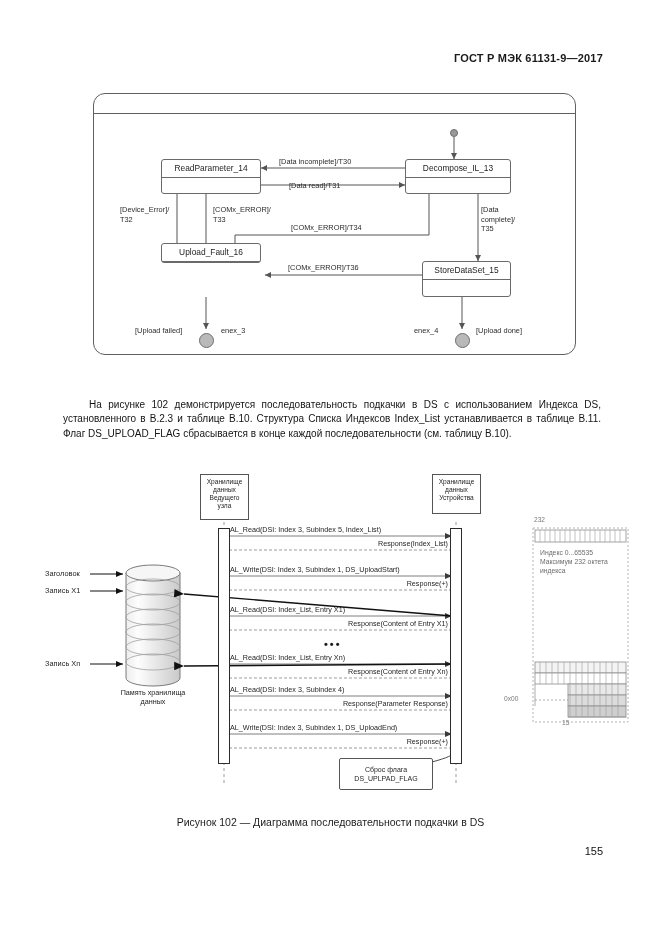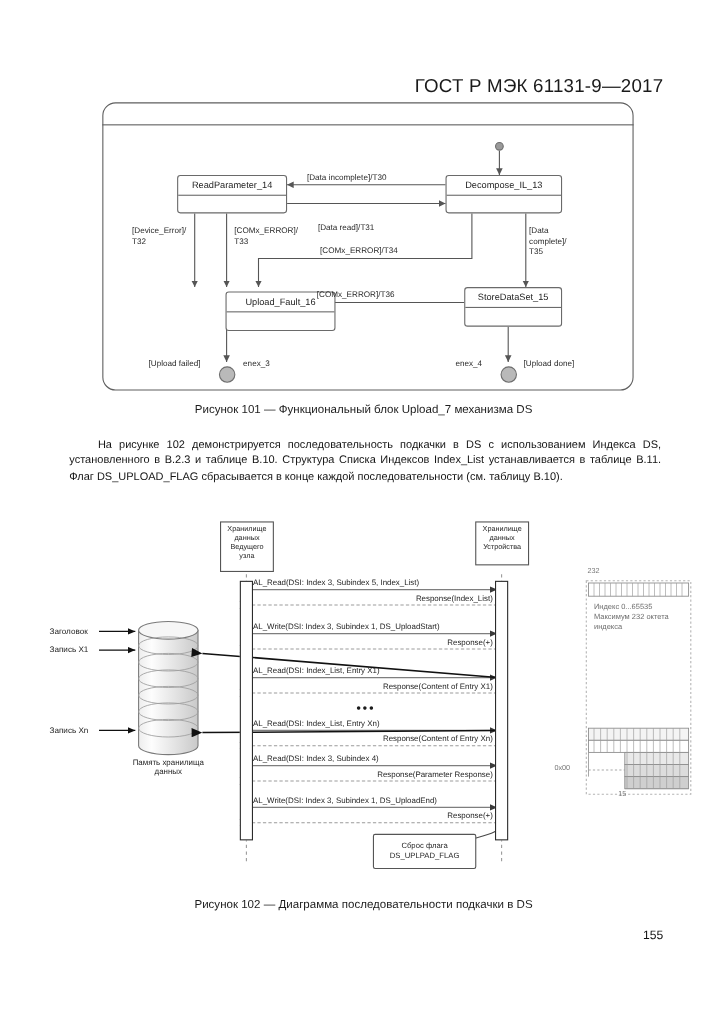--- a/index.html
+++ b/index.html
@@ -18,24 +18,24 @@
   .page {
     position: absolute;
     inset: 0;
     width: 661px;
     height: 935px;
   }
 
   
   .doc-header {
     position: absolute;
-    top: 69px;
+    top: 52px;
     right: 58px;
-    font-size: 17px;
-    font-weight: normal;
+    font-size: 11px;
+    font-weight: bold;
     letter-spacing: 0.2px;
     white-space: nowrap;
   }
 
   
   .fig {
     position: absolute;
   }
   .caption {
     position: absolute;
@@ -281,49 +281,48 @@
     <div class="startnode" style="left:357px; top:36px;"></div>
 
     <div class="state" style="left:68px; top:66px; width:100px; height:35px;">
       <div class="name">ReadParameter_14</div>
       <div class="body"></div>
     </div>
     <div class="state" style="left:312px; top:66px; width:106px; height:35px;">
       <div class="name">Decompose_IL_13</div>
       <div class="body"></div>
     </div>
-    <div class="state" style="left:68px; top:172px; width:100px; height:36px;margin-left:44px;">
+    <div class="state" style="left:68px; top:150px; width:100px; height:20px;">
       <div class="name">Upload_Fault_16</div>
       <div class="body"></div>
     </div>
     <div class="state" style="left:329px; top:168px; width:89px; height:36px;padding-left:40px;">
       <div class="name">StoreDataSet_15</div>
       <div class="body"></div>
     </div>
 
     <div class="tlabel" style="left:186px; top:64px;">[Data incomplete]/T30</div>
-    <div class="tlabel" style="left:196px; top:109px;">[Data read]/T31</div>
+    <div class="tlabel" style="left:196px; top:88px;">[Data read]/T31</div>
     <div class="tlabel wrap" style="left:27px; top:112px; width:58px;">[Device_Error]/
 T32</div>
     <div class="tlabel wrap" style="left:120px; top:112px; width:62px;">[COMx_ERROR]/
 T33</div>
     <div class="tlabel" style="left:198px; top:130px;">[COMx_ERROR]/T34</div>
     <div class="tlabel wrap" style="left:388px; top:112px; width:44px;">[Data
 complete]/
 T35</div>
     <div class="tlabel" style="left:195px; top:170px;">[COMx_ERROR]/T36</div>
 
     <div class="endnode" style="left:106px; top:240px;"></div>
     <div class="endnode" style="left:362px; top:240px;"></div>
     <div class="tlabel" style="left:42px; top:233px;">[Upload failed]</div>
     <div class="tlabel" style="left:128px; top:233px;">enex_3</div>
     <div class="tlabel" style="left:321px; top:233px;">enex_4</div>
     <div class="tlabel" style="left:383px; top:233px;">[Upload done]</div>
   </div>
-  <div class="caption" id="cap101">Рисунок 101 — Функциональный блок Upload_7 механизма DS</div>
 
   <div class="para">На рисунке 102 демонстрируется последовательность подкачки в DS с использованием Индекса DS, установленного в B.2.3 и таблице B.10. Структура Списка Индексов Index_List устанавливается в таблице B.11. Флаг DS_UPLOAD_FLAG сбрасывается в конце каждой последовательности (см. таблицу B.10).</div>
 
   <div class="fig" id="fig102">
 
     <svg class="sq-svg" width="610" height="340">
       <defs>
         <marker id="sar" markerWidth="8" markerHeight="8" refX="7" refY="3" orient="auto">
           <path d="M0,0 L7,3 L0,6 z" fill="#3a3a3a"></path>
         </marker>

